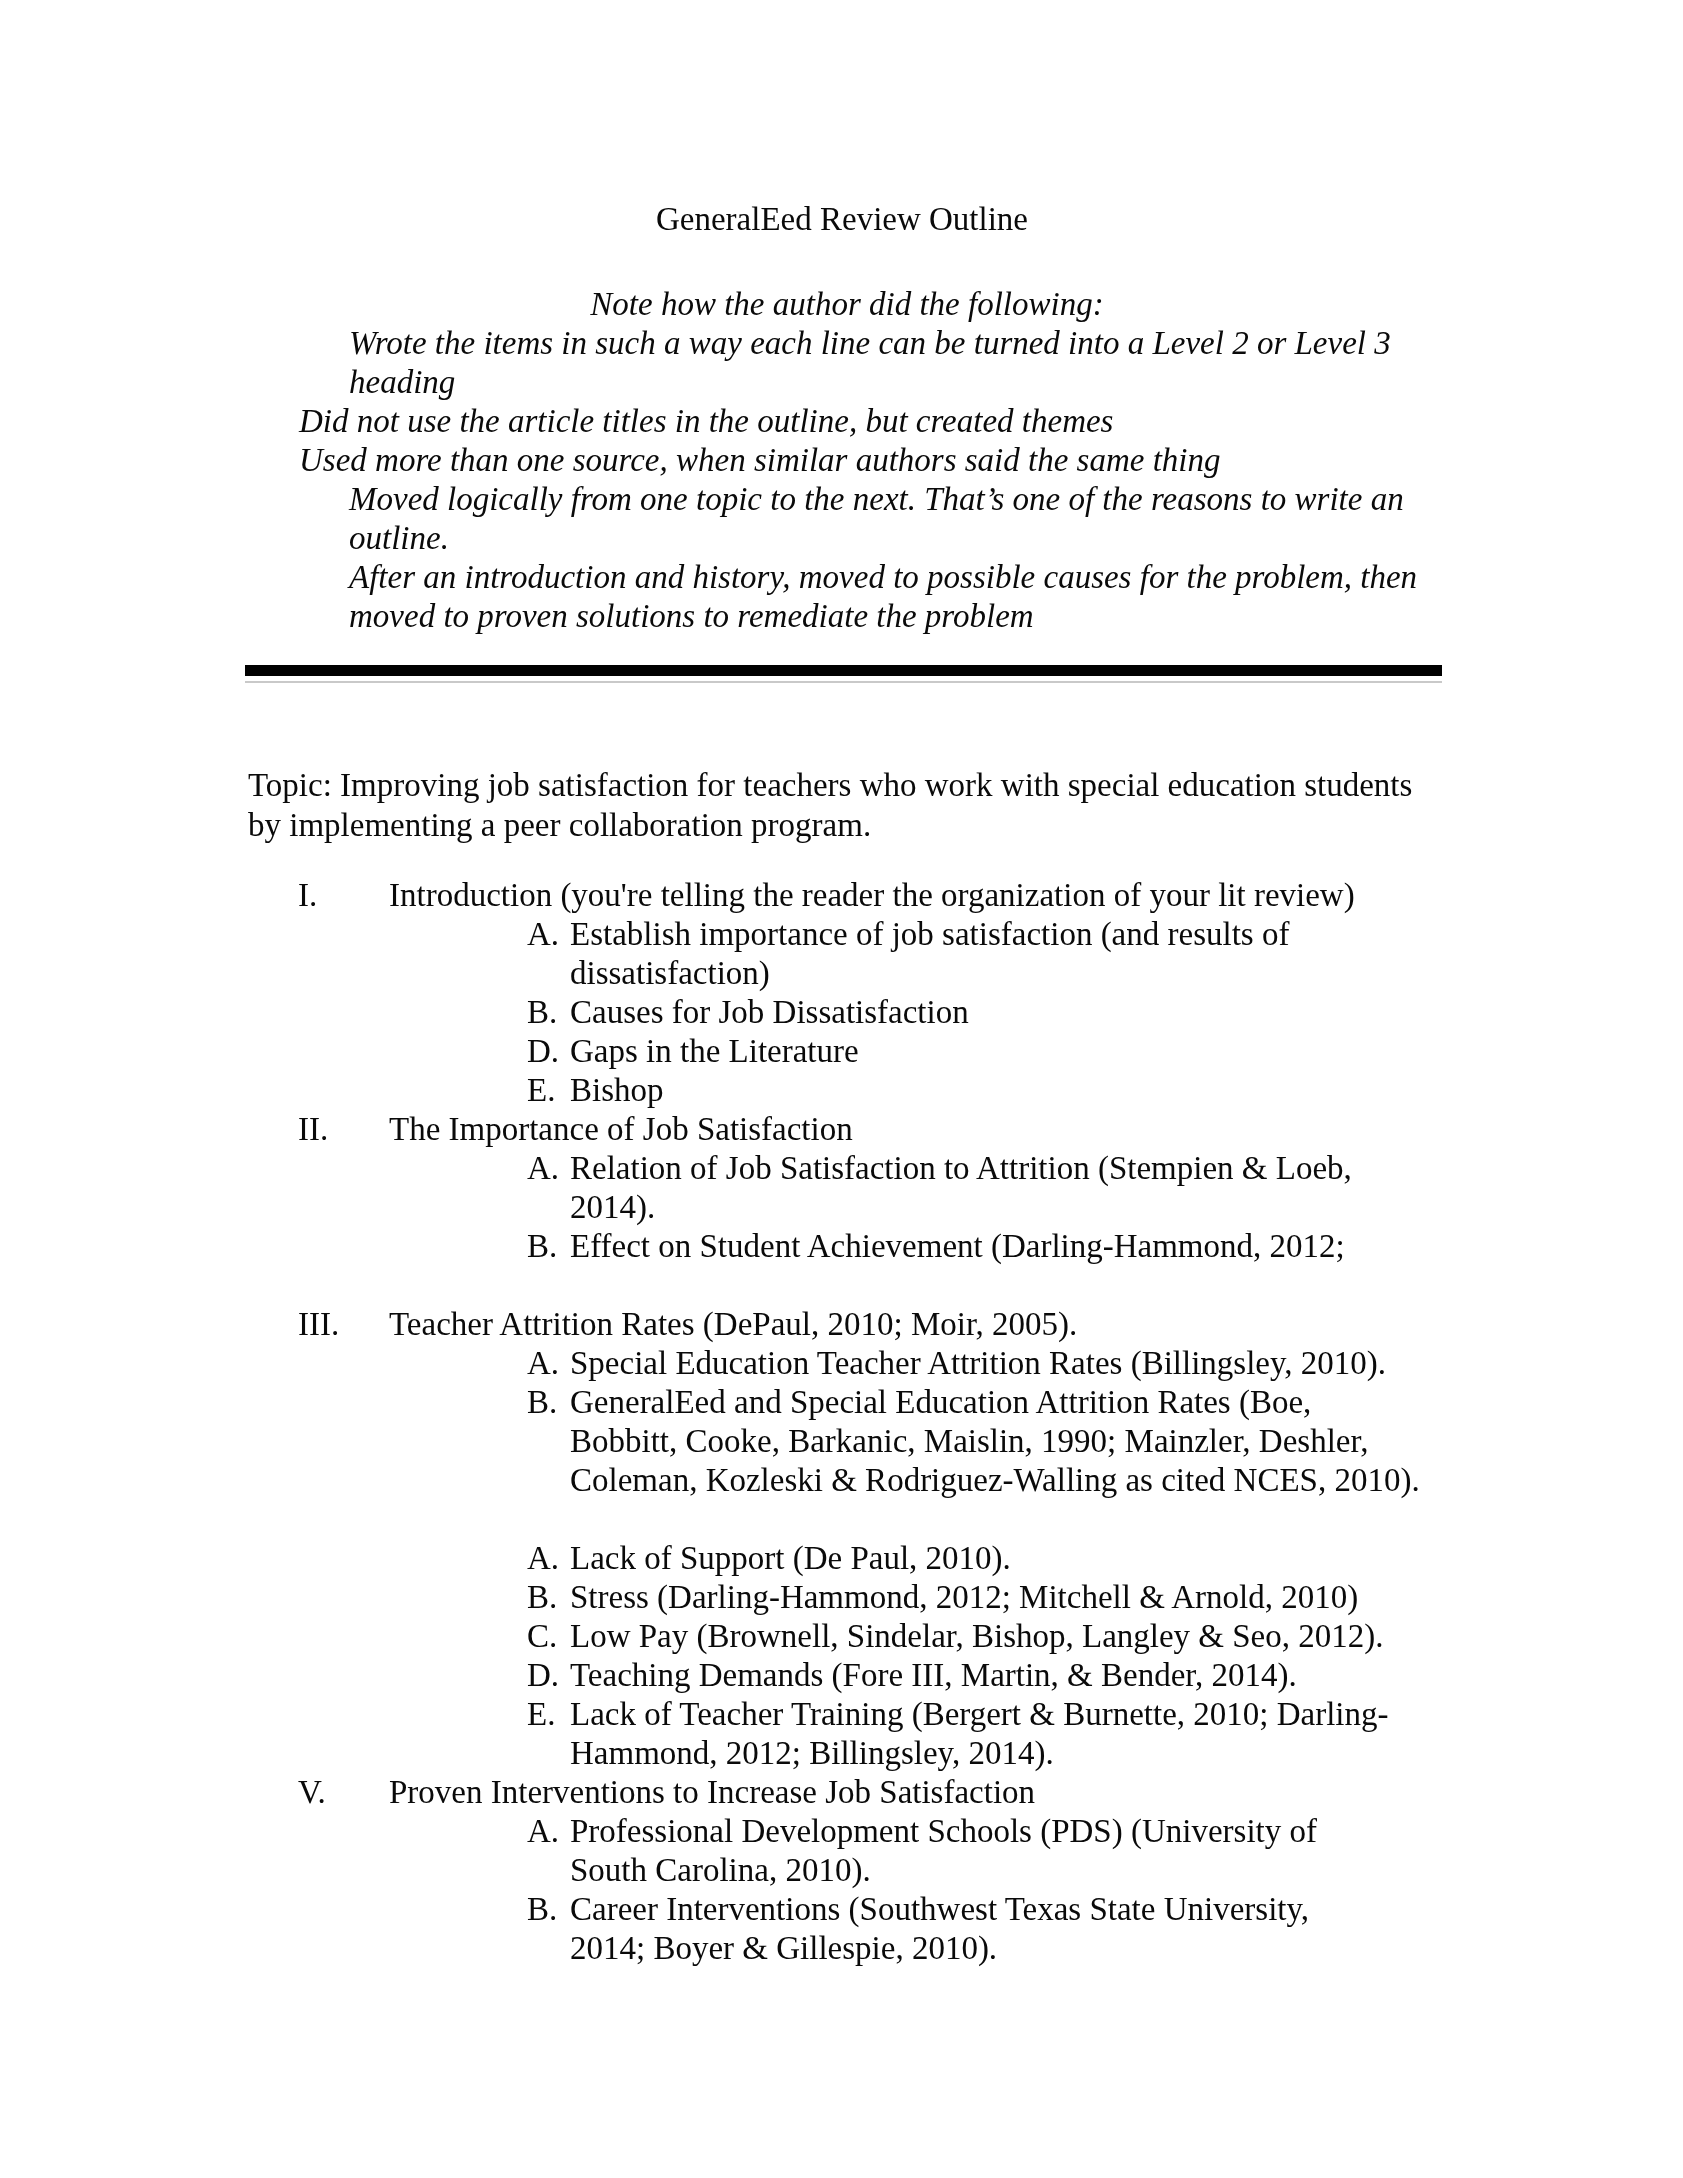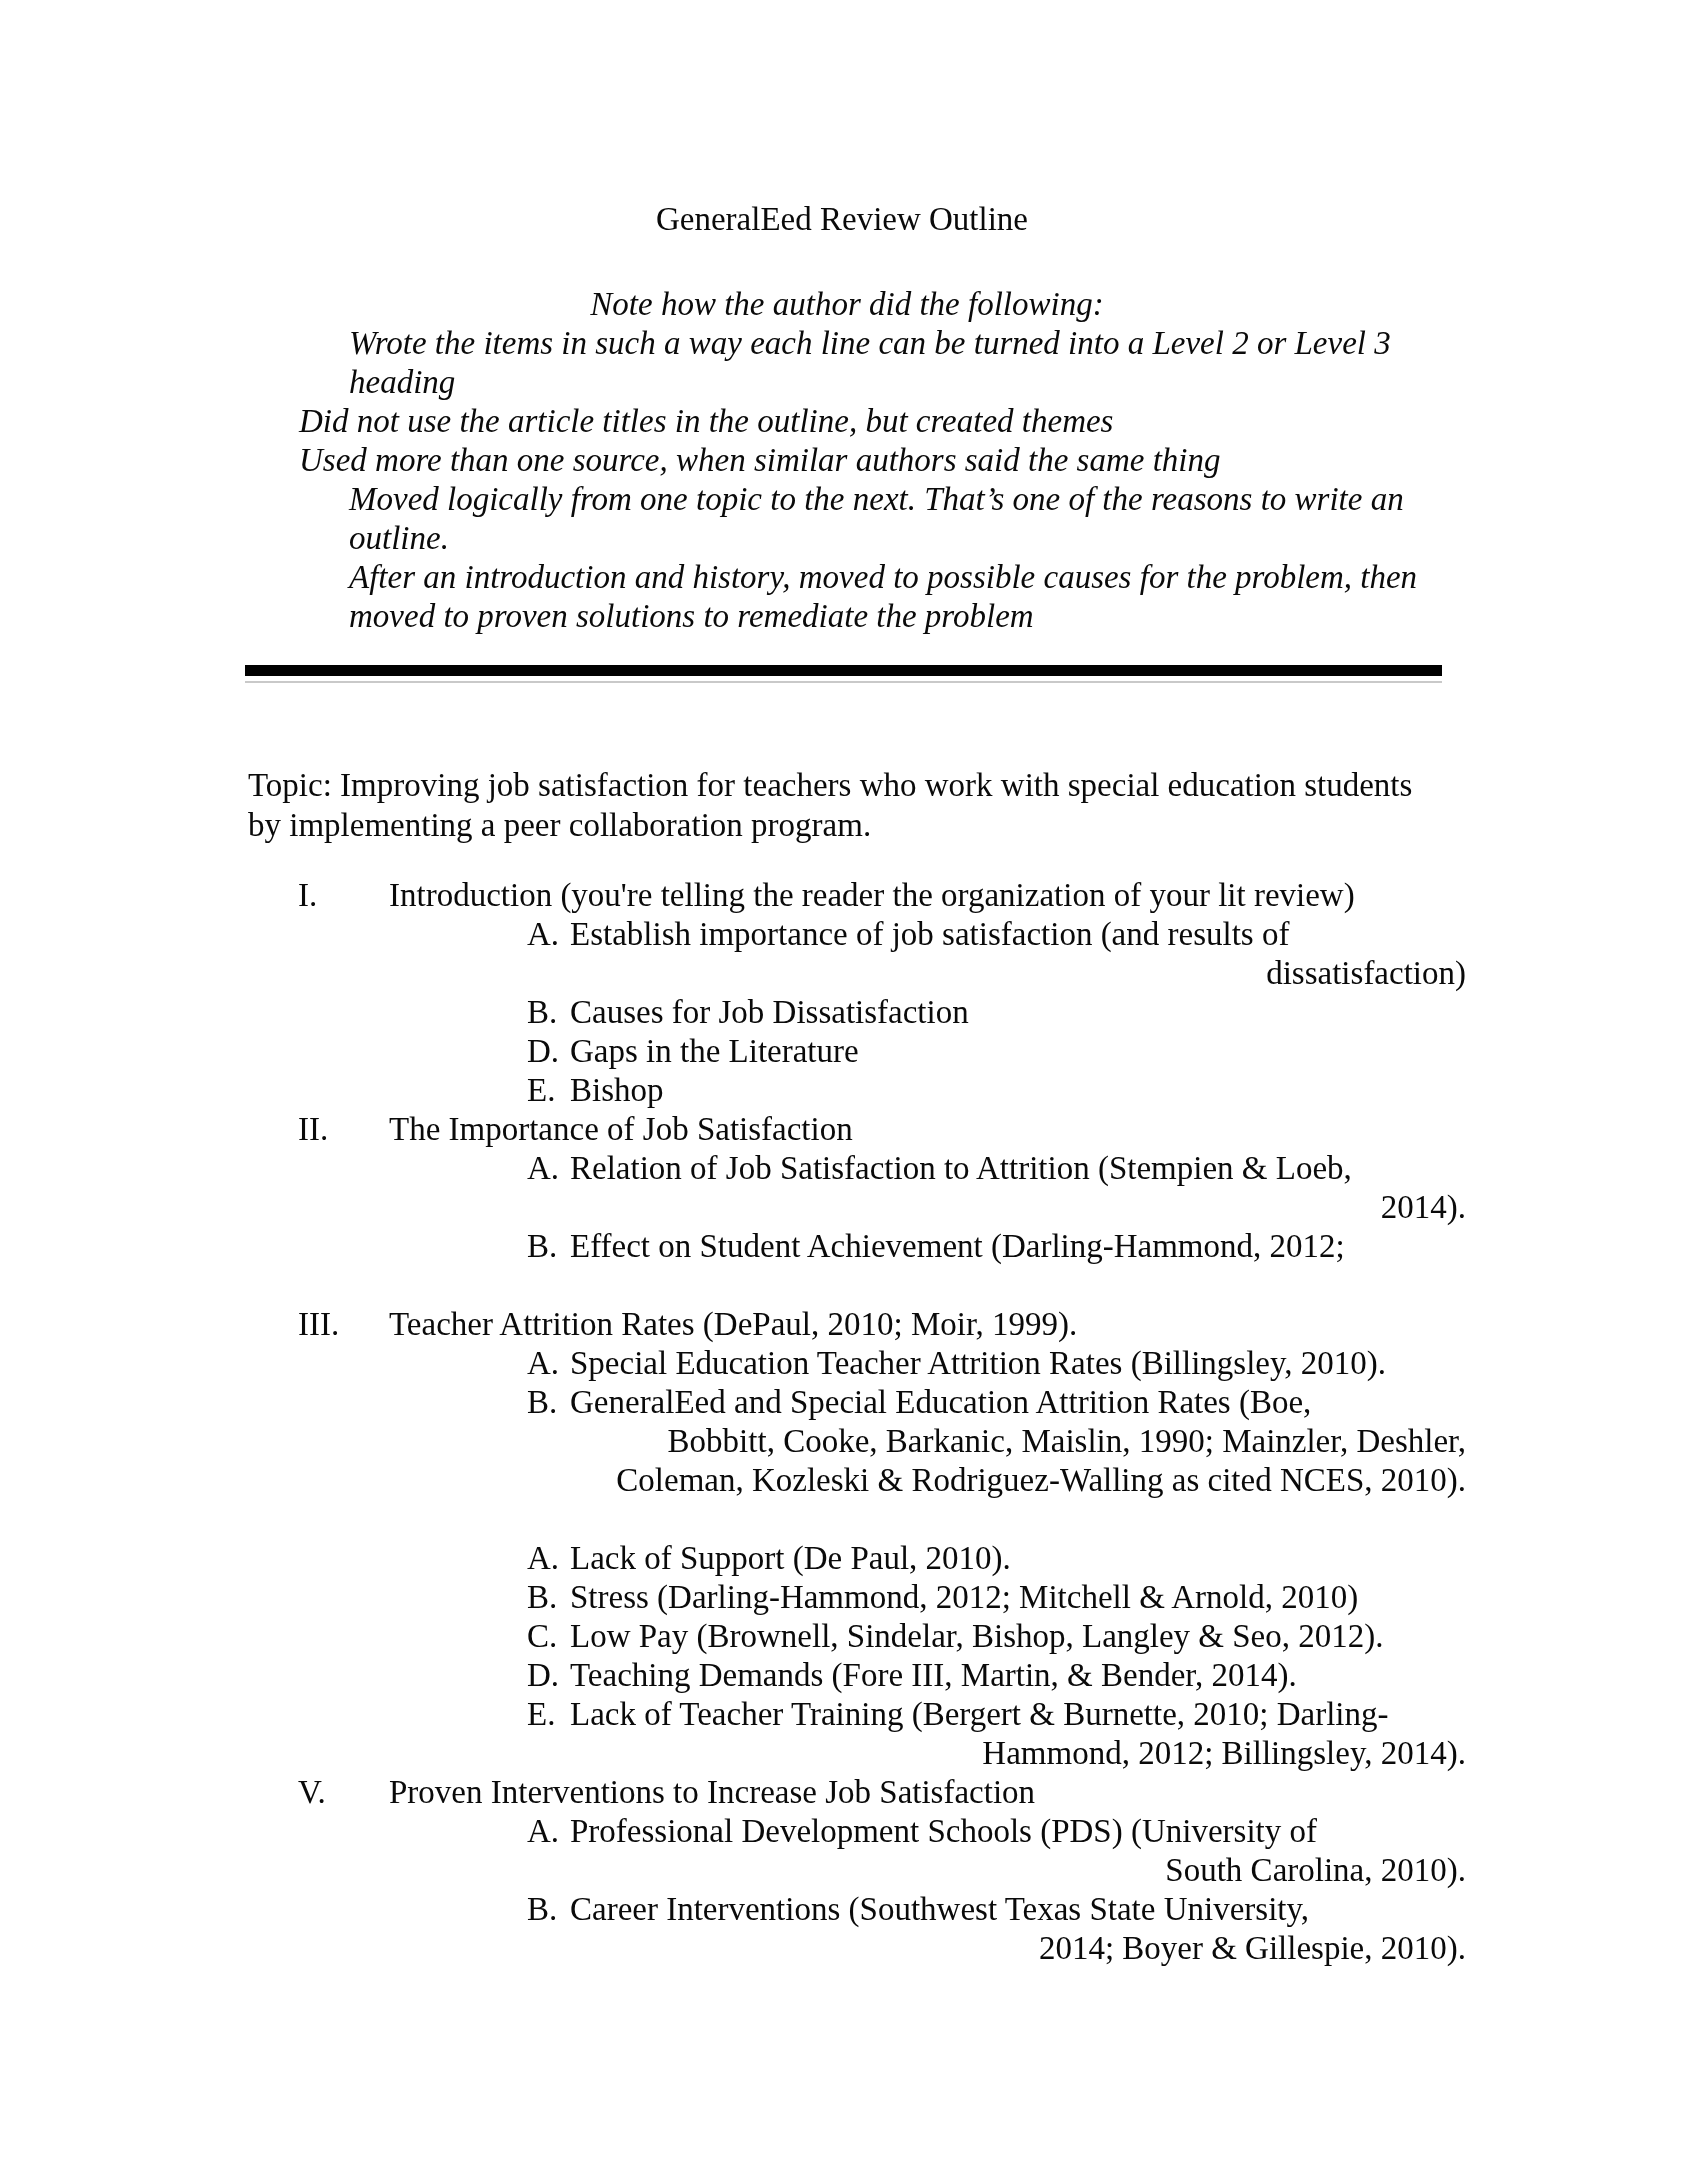--- a/index.html
+++ b/index.html
@@ -80,21 +80,21 @@
   .row .num {
     display: inline-block;
     margin-left: 50px;
     width: 91px;
   }
   .row .lab {
     display: inline-block;
     margin-left: 279px;
     width: 43px;
   }
-  .row.cont { padding-left: 322px; text-align: right; }
+  .row.cont { padding-left: 322px; }
   .row.blank { height: 39px; }
 </style>
 </head>
 <body>
 
 <div class="page">
 
   <div class="doc-title">GeneralEed Review Outline</div>
 
   <div class="note-block">
@@ -142,21 +142,21 @@
     <div class="row letter">
       <span class="lab">A.</span><span>Relation of Job Satisfaction to Attrition (Stempien &amp; Loeb,</span>
     </div>
     <div class="row cont">2014).</div>
     <div class="row letter">
       <span class="lab">B.</span><span>Effect on Student Achievement (Darling-Hammond, 2012;</span>
     </div>
     <div class="row blank"></div>
 
     <div class="row roman">
-      <span class="num">III.</span><span>Teacher Attrition Rates (DePaul, 2010; Moir, 1999).</span>
+      <span class="num">III.</span><span>Teacher Attrition Rates (DePaul, 2010; Moir, 2005).</span>
     </div>
     <div class="row letter">
       <span class="lab">A.</span><span>Special Education Teacher Attrition Rates (Billingsley, 2010).</span>
     </div>
     <div class="row letter">
       <span class="lab">B.</span><span>GeneralEed and Special Education Attrition Rates (Boe,</span>
     </div>
     <div class="row cont">Bobbitt, Cooke, Barkanic, Maislin, 1990; Mainzler, Deshler,</div>
     <div class="row cont">Coleman, Kozleski &amp; Rodriguez-Walling as cited NCES, 2010).</div>
     <div class="row blank"></div>

